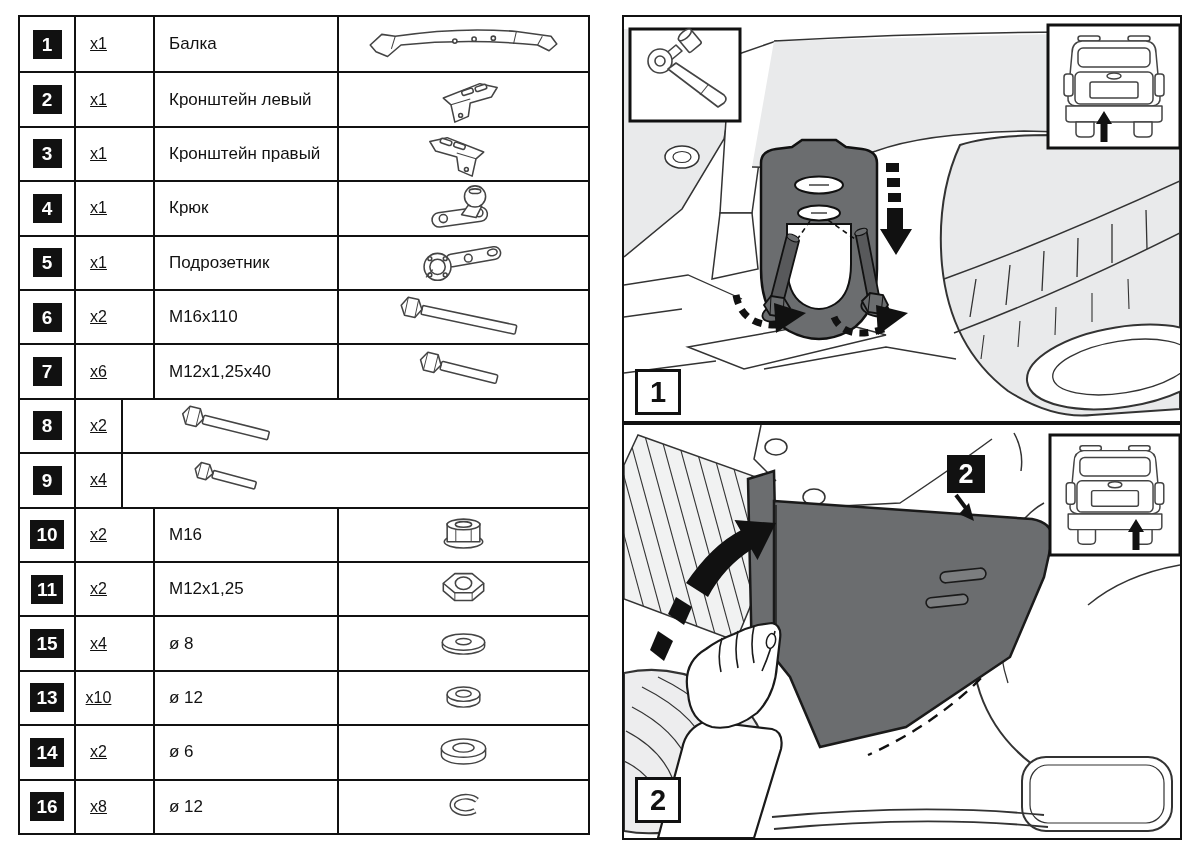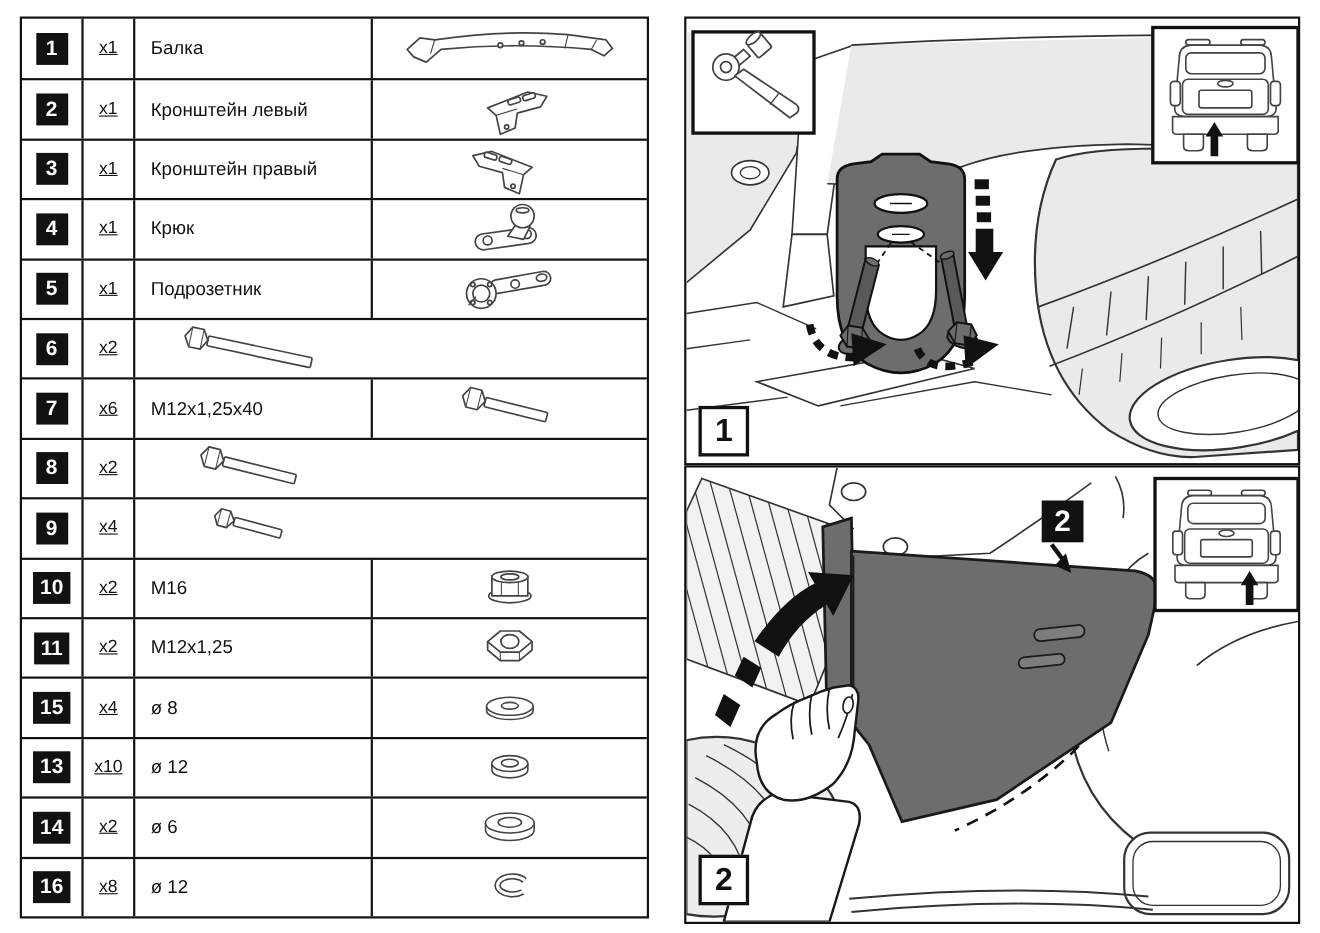--- a/index.html
+++ b/index.html
@@ -10,21 +10,21 @@
           border:2px solid #111;box-sizing:border-box;display:grid;
           grid-template-rows:repeat(15,1fr);background:#fff;}
   .trow{display:grid;grid-template-columns:54px 47px 216px 1fr;min-height:0;}
   .trow + .trow{border-top:2px solid #111;}
   .cell{display:flex;align-items:center;min-height:0;}
   .cell.c2,.cell.c3,.cell.c4{border-left:2px solid #111;}
   .cell.c1,.cell.c2{justify-content:center;}
   .badge{background:#111;color:#fff;font-weight:bold;font-size:19px;line-height:1;
          padding:5px 6px;min-width:17px;text-align:center;}
   .cell.c2{font-size:16px;text-decoration:underline;}
-  .cell.c3{padding-left:14px;font-size:17px;}
+  .cell.c3{padding-left:14px;font-size:17px;margin-left:32px;}
   .cell.c4{justify-content:center;}
   .part-ic{width:205px;height:50px;}
   
   .panel{position:absolute;left:622px;width:560px;border:2px solid #111;
          box-sizing:border-box;background:#fff;}
   #p1{top:15px;height:408px;}
   #p2{top:423px;height:417px;}
   .panel svg.scene{position:absolute;left:0;top:0;width:100%;height:100%;}
   .step-label{position:absolute;width:40px;height:40px;border:3px solid #111;background:#fff;
               display:flex;align-items:center;justify-content:center;
@@ -223,20 +223,21 @@
             <use href="#i-socket-plate"></use>
           </svg>
         </div>
       </div>
 
       <div class="trow">
         <div class="cell c1">
           <span class="badge">6</span>
         </div>
         <div class="cell c2">x2</div>
+        <div class="cell c3">M16x110</div>
         <div class="cell c4">
           <svg class="part-ic" viewBox="0 0 210 52">
             <use href="#i-bolt-long"></use>
           </svg>
         </div>
       </div>
 
       <div class="trow">
         <div class="cell c1">
           <span class="badge">7</span>

